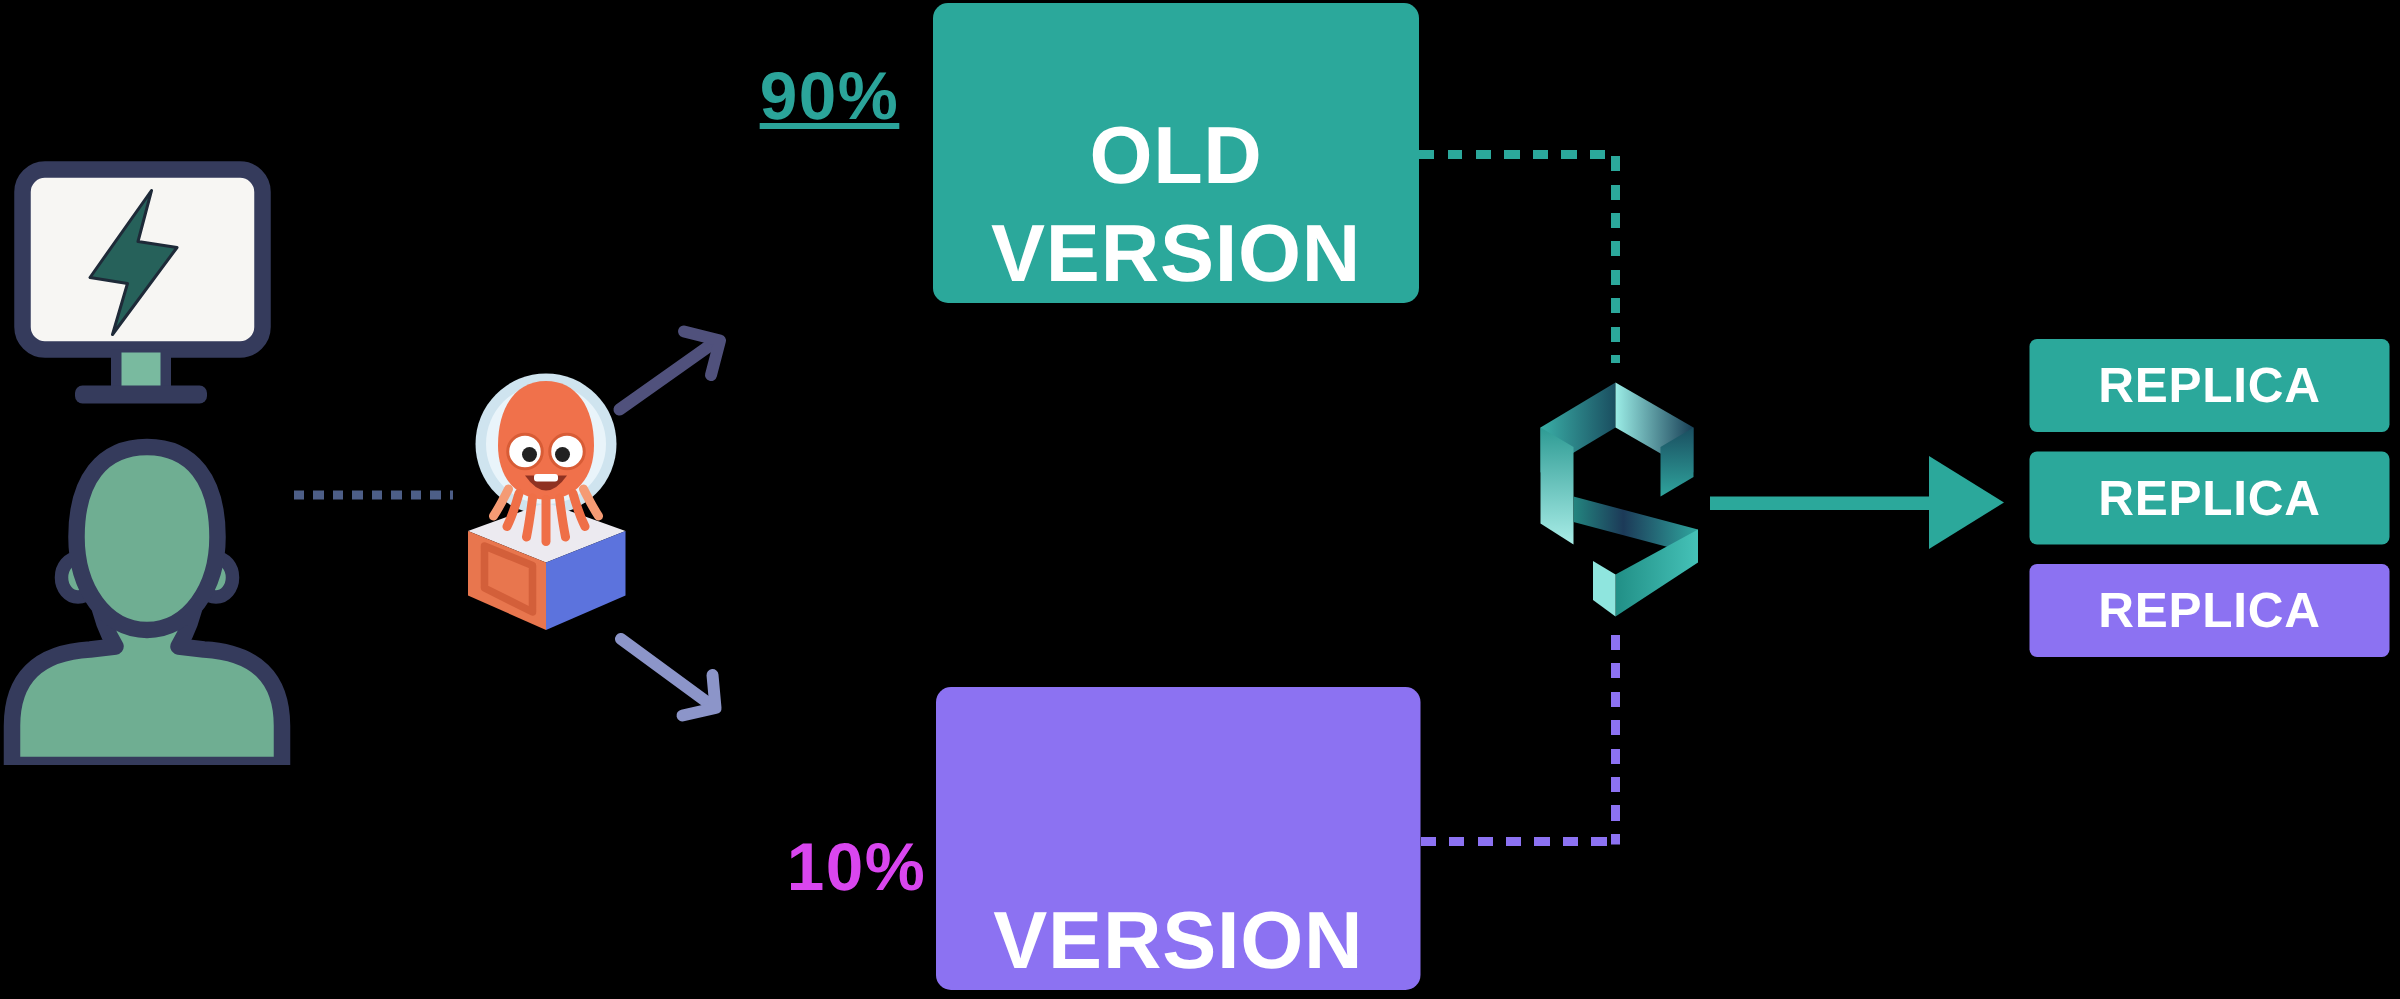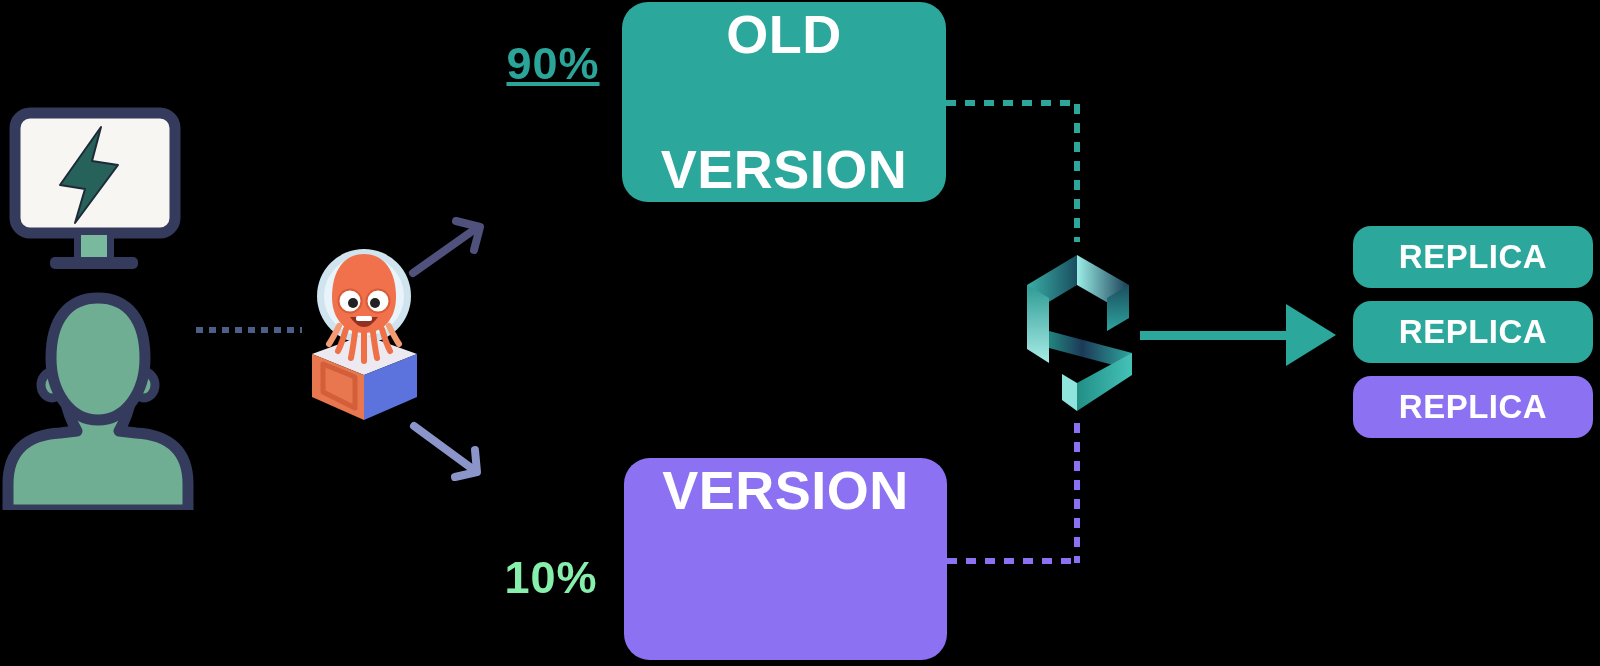--- a/index.html
+++ b/index.html
@@ -4,42 +4,42 @@
 <style>
   html,body{margin:0;padding:0;background:#000;}
   #canvas{
     position:relative;width:1600px;height:666px;background:#000;overflow:hidden;
     font-family:"Liberation Sans","DejaVu Sans",sans-serif;
   }
   .abs{position:absolute;}
   
   .pct{width:110px;text-align:center;font-weight:bold;font-size:45px;letter-spacing:1px;}
   .pct-old{left:498px;top:38px;color:#2BA49A;text-decoration:underline;}
-  .pct-new{left:496px;top:552px;color:#86efac;}
+  .pct-new{left:516px;top:552px;color:#d946ef;}
   
-  .vbox{display:flex;flex-direction:column;align-items:center;justify-content:space-between;
-        border-radius:26px;color:#fff;font-weight:bold;font-size:54px;line-height:1.2;
+  .vbox{display:flex;flex-direction:column;align-items:center;justify-content:flex-end;
+        border-radius:10px;color:#fff;font-weight:bold;font-size:54px;line-height:1.2;
         letter-spacing:.5px;text-align:center;}
   .vbox-old{left:622px;top:2px;width:324px;height:200px;background:#2BA89B;}
   .vbox-new{left:624px;top:458px;width:323px;height:202px;background:#8C72F2;}
   
   .dash-h{height:6px;}
   .dash-v{width:6px;}
   .dash-teal-h{left:946px;top:100px;width:130px;
     background:repeating-linear-gradient(90deg,#2BA89B 0 10px,transparent 10px 19px);}
   .dash-teal-v{left:1074px;top:104px;height:138px;
     background:repeating-linear-gradient(180deg,#2BA89B 0 10px,transparent 10px 19px);}
   .dash-purple-v{left:1074px;top:423px;height:140px;
     background:repeating-linear-gradient(180deg,#8C72F2 0 10px,transparent 10px 19px);}
   .dash-purple-h{left:947px;top:558px;width:130px;
     background:repeating-linear-gradient(90deg,#8C72F2 0 10px,transparent 10px 19px);}
   .dash-user{left:196px;top:327px;width:106px;height:6px;
     background:repeating-linear-gradient(90deg,#4D5E87 0 7px,transparent 7px 13px);}
   
-  .pill{left:1353px;width:240px;height:62px;border-radius:18px;display:flex;
+  .pill{left:1353px;width:240px;height:62px;border-radius:5px;display:flex;
         align-items:center;justify-content:center;color:#fff;font-weight:bold;
         font-size:33px;letter-spacing:.5px;}
   .pill-1{top:226px;background:#2BA89B;}
   .pill-2{top:301px;background:#2BA89B;}
   .pill-3{top:376px;background:#8C72F2;}
 </style>
 </head>
 <body>
 
 <div id="canvas">

